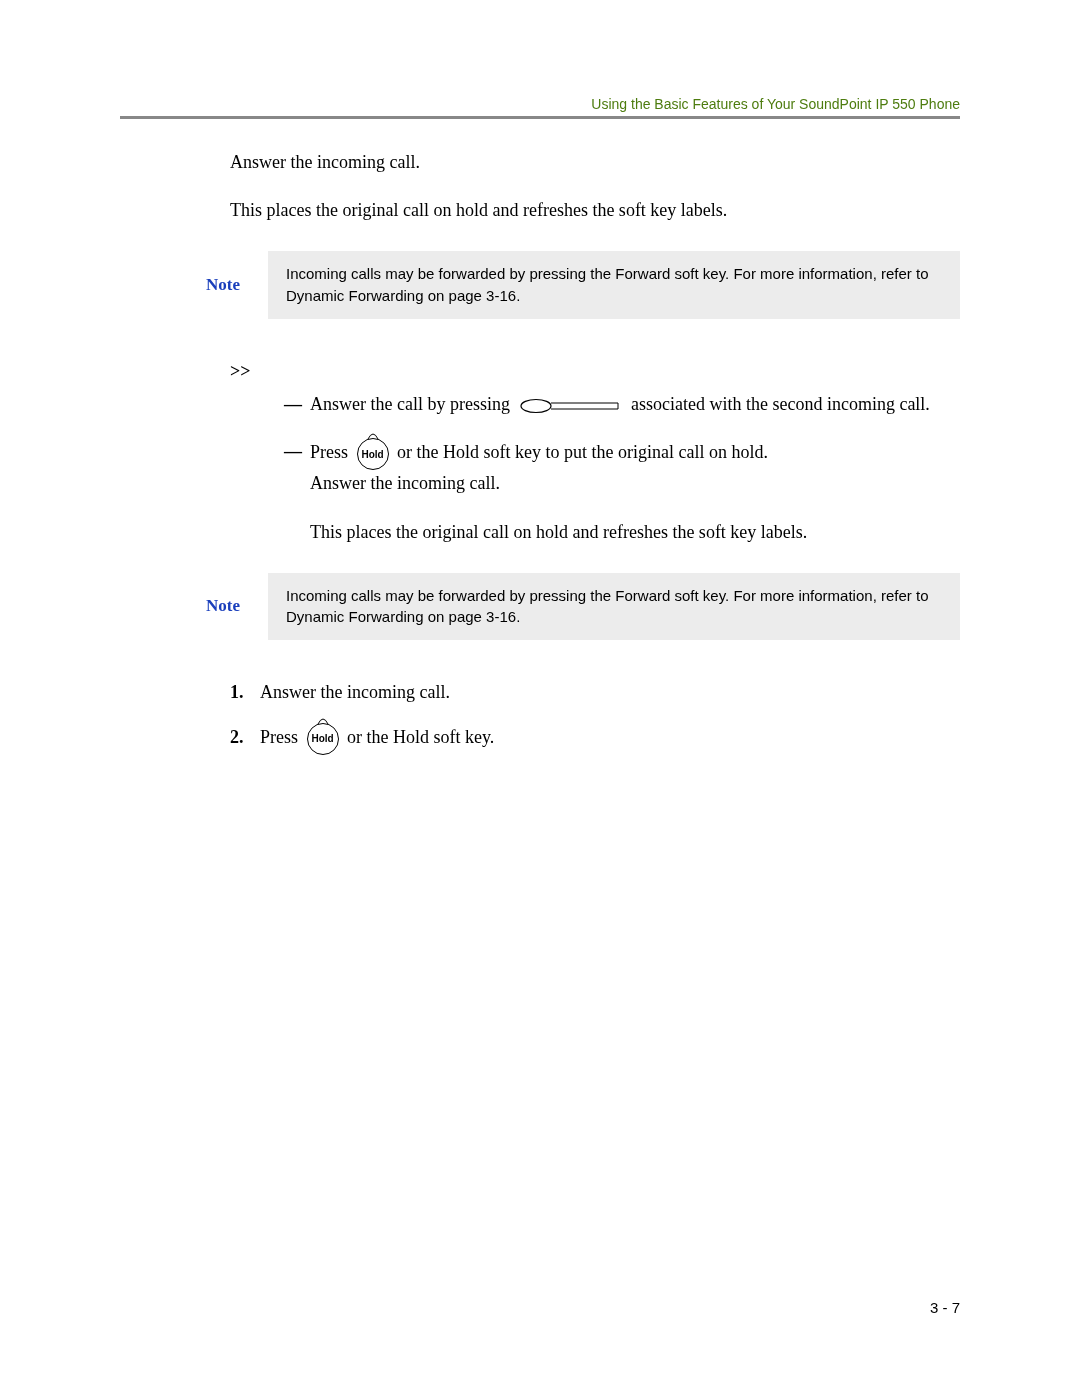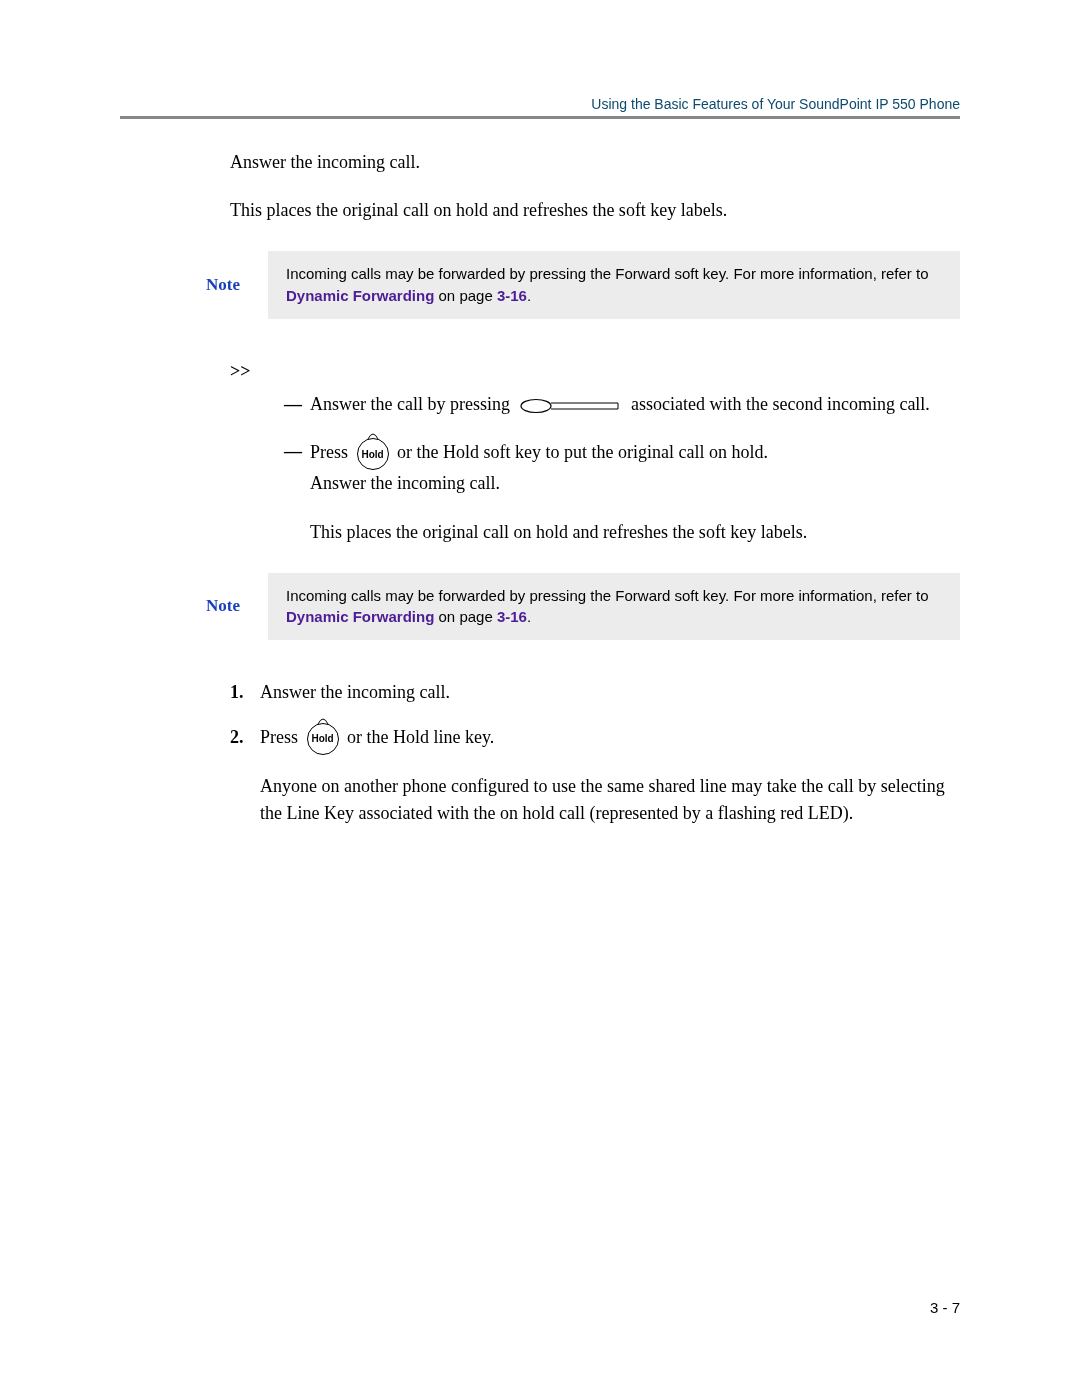--- a/index.html
+++ b/index.html
@@ -13,21 +13,21 @@
     width: 1080px;
     height: 1397px;
     position: relative;
     box-sizing: border-box;
     padding: 96px 120px 0 120px;
   }
   .running-header {
     text-align: right;
     font-family: Arial, Helvetica, sans-serif;
     font-size: 14px;
-    color: #0c4a6e;
+    color: #4d7c0f;
     margin-bottom: 4px;
   }
   .hr-top {
     border: none;
     border-top: 3px solid #888;
     margin: 0 0 30px 0;
   }
   .content-column {
     margin-left: 110px;
   }
@@ -54,22 +54,21 @@
   .note-box {
     flex: 1;
     background: #ececec;
     padding: 12px 18px 12px 18px;
     font-family: Arial, Helvetica, sans-serif;
     font-size: 15px;
     line-height: 1.45;
     color: #000;
   }
   .note-box .link {
-    color: #4c1d95;
-    font-weight: bold;
+    color: #000000;
   }
   .section-head {
     font-family: Arial, Helvetica, sans-serif;
     font-weight: bold;
     font-size: 18px;
     margin: 38px 0 14px 0;
   }
   .step-line {
     font-size: 18px;
     line-height: 1.6;
@@ -255,20 +254,19 @@
       </li>
       <li>
         <span class="ol-num">2.</span>
         <span>Press </span>
         <span class="hold-wrap">
           <svg class="tick" viewBox="0 0 12 8">
               <path d="M1 7 Q6 -3 11 7" fill="none" stroke="#000" stroke-width="1"></path>
             </svg>
           <span class="hold-btn">Hold</span>
         </span>
-        <span> or the </span><span class="bold">Hold</span><span> line key.</span>
-        <p class="ol-body-p" style="margin-left:0;">Anyone on another phone configured to use the same shared line may take the call by selecting the Line Key associated with the on hold call (represented by a flashing red LED).</p>
+        <span> or the </span><span class="bold">Hold</span><span> soft key.</span>
       </li>
     </ol>
   </div>
 
   <div class="page-num">3 - 7</div>
 </div>
 
 </body></html>

